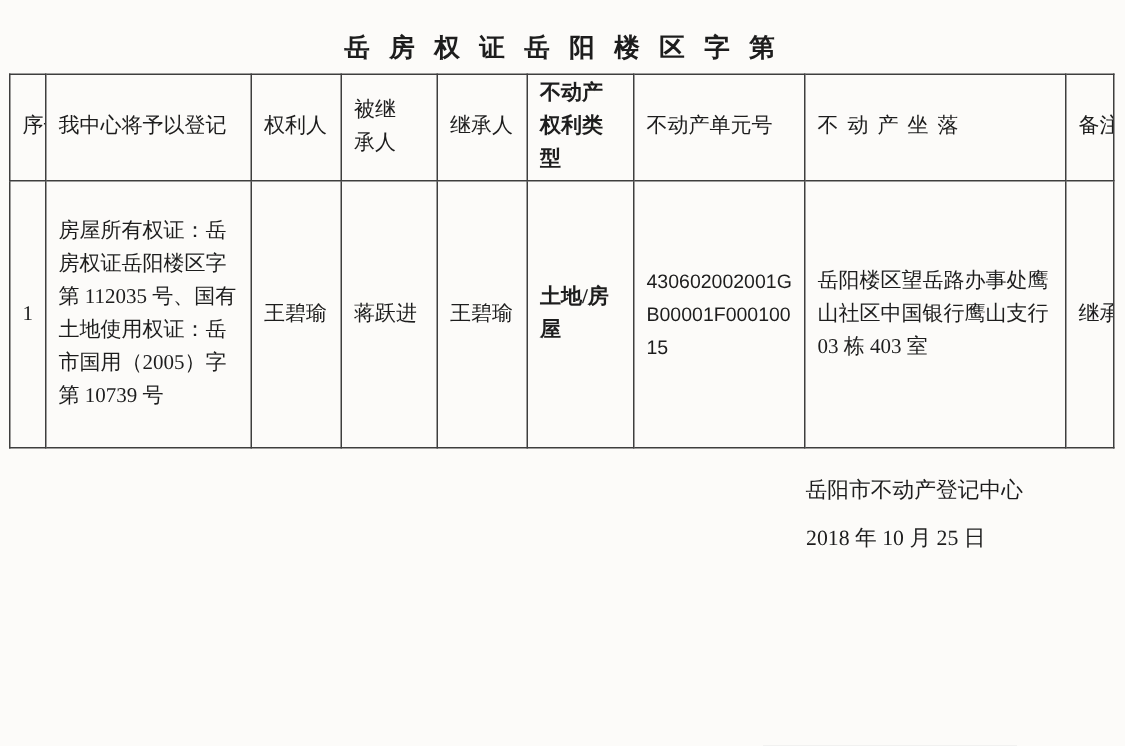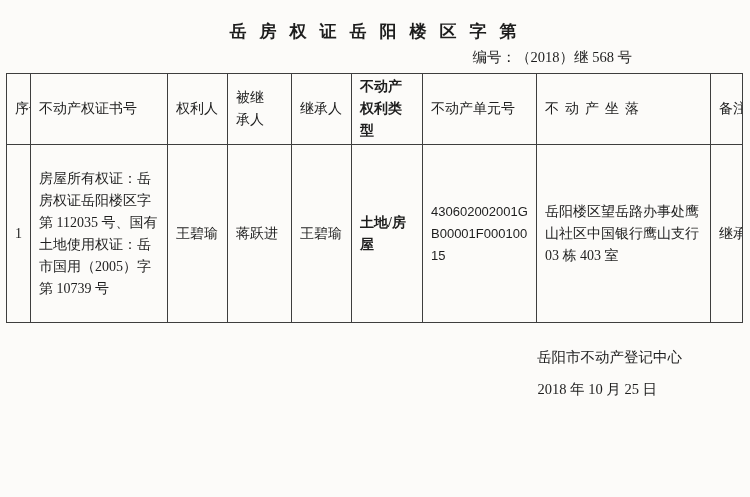--- a/index.html
+++ b/index.html
@@ -64,56 +64,55 @@
   .w3em{width:3.4em;font-weight:bold;}
   .spaced{letter-spacing:6px;}
   .unitno{font-family:"Liberation Sans","DejaVu Sans",sans-serif;font-size:13px;line-height:24px;word-break:break-all;padding-left:6px;padding-right:2px;margin-left:38px;}
   .certcell{line-height:26px;padding-right:6px;margin-left:6px;}
   .loccell{line-height:28px;padding-right:6px;text-align:justify;}
   .footer-line1{
     text-align:right;
     padding-right:58px;
     font-size:14.5px;
     line-height:20px;
-    margin-top:24px;
+    margin-top:18px;
   }
   .footer-line2{
     text-align:right;
     padding-right:83px;
     font-size:14.5px;
     line-height:20px;
     margin-top:12px;
   }
 </style>
 </head>
 <body>
 
 <div class="page">
 
   <div class="title">岳房权证岳阳楼区字第</div>
 
-  <div class="doc-number">编号：（2018）继 568 号</div>
 
 
   <table class="reg">
     <colgroup>
       <col style="width:24px">
       <col style="width:137px">
       <col style="width:60px">
       <col style="width:64px">
       <col style="width:60px">
       <col style="width:71px">
       <col style="width:114px">
       <col style="width:174px">
       <col style="width:32px">
     </colgroup>
     <thead>
       <tr>
         <th class="ctr"><span class="narrowtxt w2em">序号</span></th>
-        <th>不动产权证书号</th>
+        <th>我中心将予以登记</th>
         <th>权利人</th>
         <th><span class="narrowtxt w2em">被继承人</span></th>
         <th>继承人</th>
         <th><span class="narrowtxt w3em">不动产权利类型</span></th>
         <th>不动产单元号</th>
         <th class="spaced">不动产坐落</th>
         <th class="ctr"><span class="narrowtxt w2em">备注</span></th>
       </tr>
     </thead>
     <tbody>

